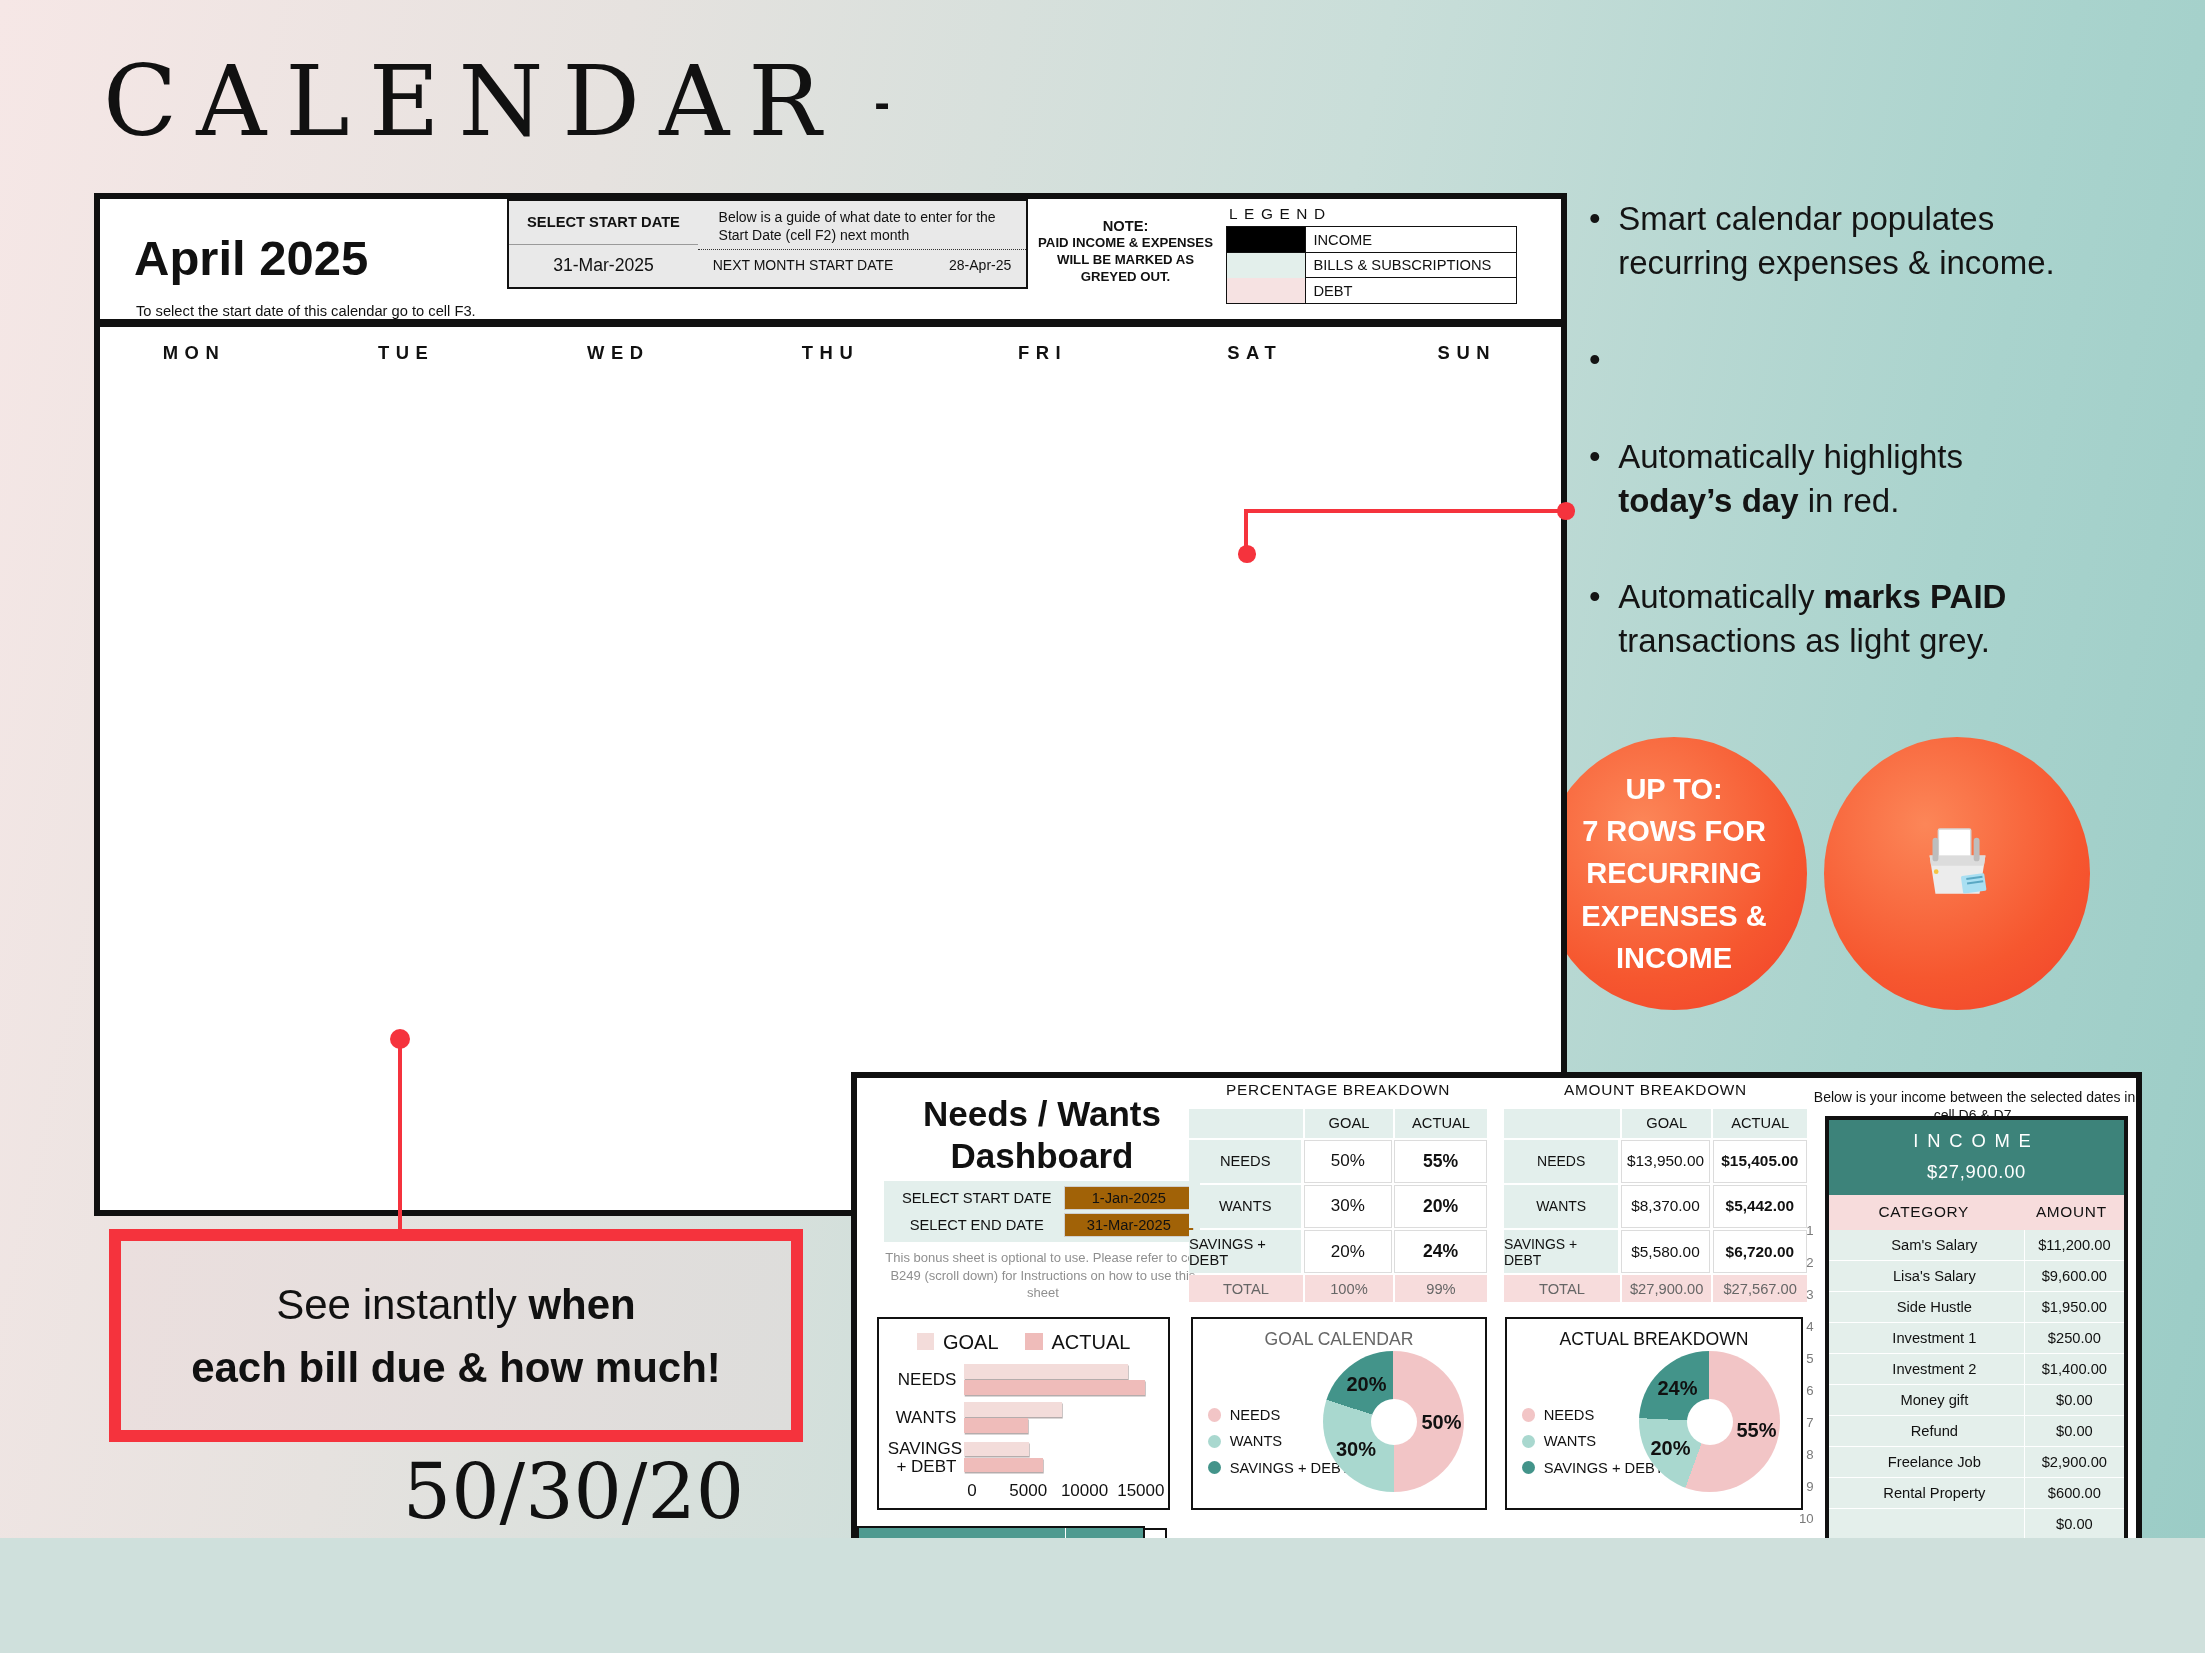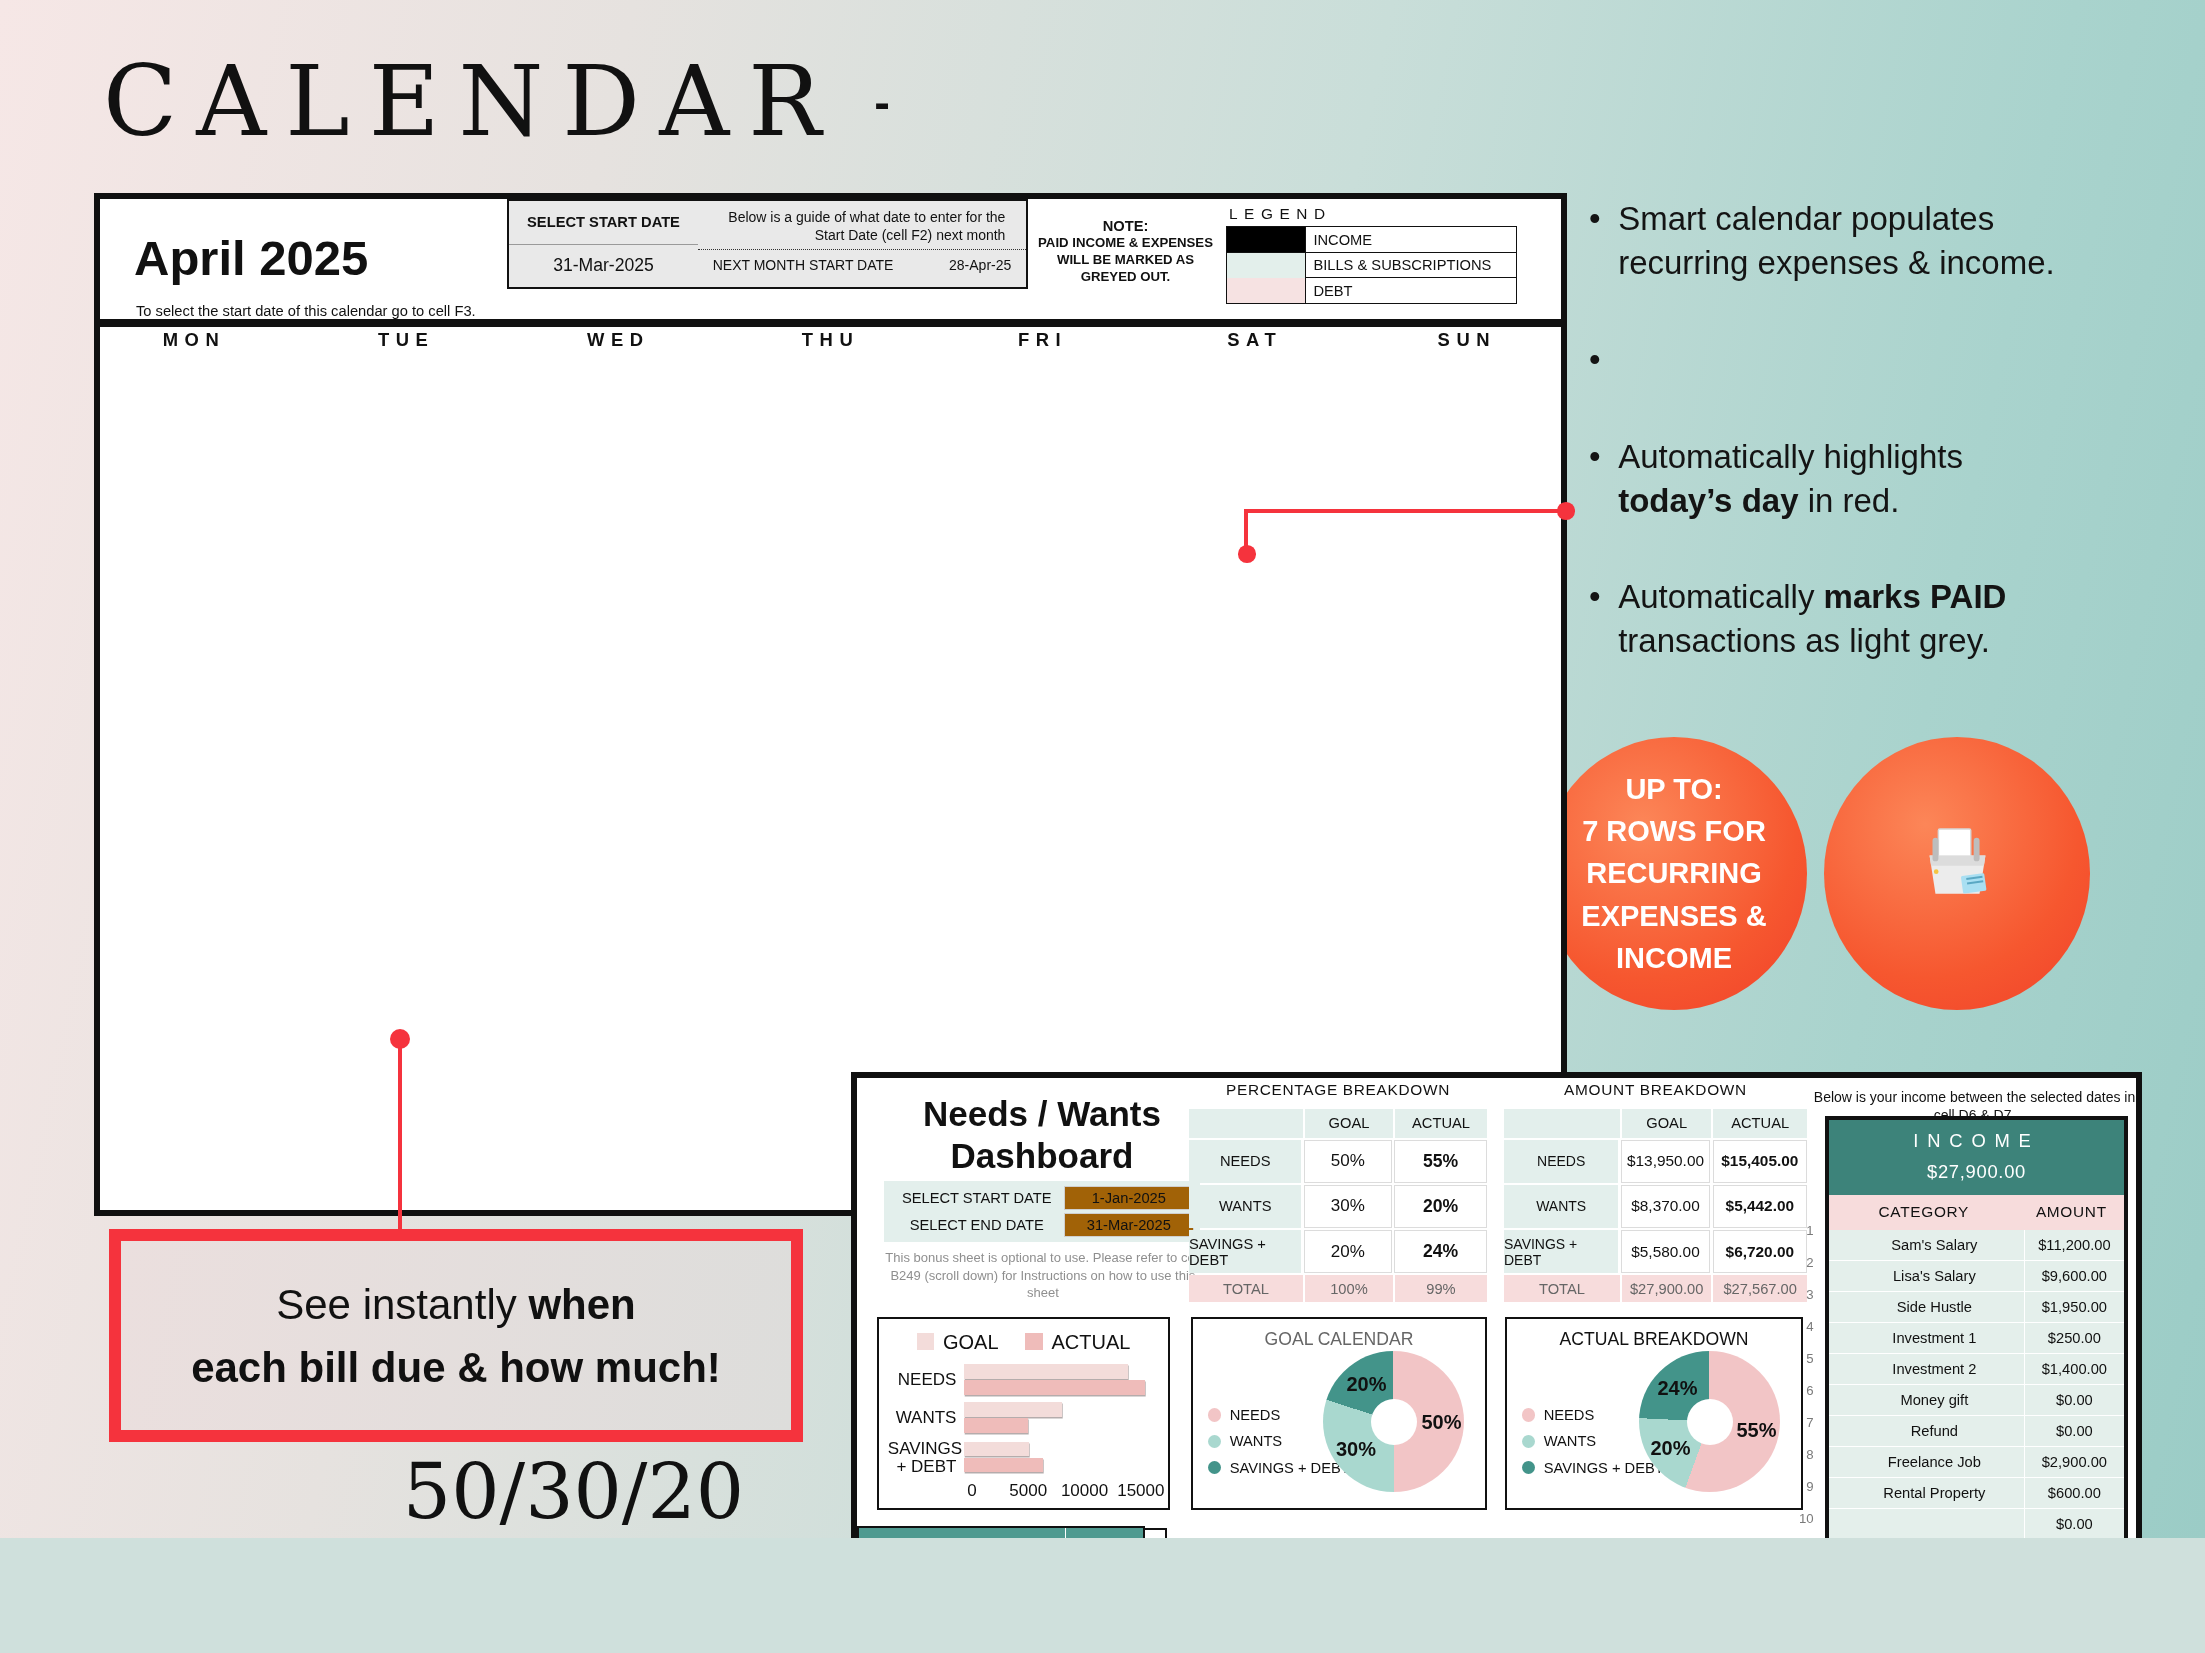--- a/index.html
+++ b/index.html
@@ -15,32 +15,32 @@
   .hero-dash { font-size:47px; font-weight:800; }
   .hero-sub { font-size:43px; font-weight:800; letter-spacing:0.4px; }
   
   .cal { position:absolute; left:94px; top:193px; width:1473px; height:1023px; background:#fff; border:6.6px solid #101010; z-index:2; }
   .cal-month { position:absolute; left:34px; top:31px; font-size:49px; font-weight:700; }
   .cal-hint { position:absolute; left:36px; top:104px; font-size:14.7px; }
   .sel-box { position:absolute; left:407px; top:0; width:193px; height:90px; background:#e9e9e9; border:2.2px solid #111; display:flex; flex-direction:column; }
   .sel-label { flex:1; display:flex; align-items:center; justify-content:center; font-size:14.7px; font-weight:600; border-bottom:0.7px solid #9a9a9a; }
   .sel-value { flex:1; display:flex; align-items:center; justify-content:center; font-size:17.6px; }
   .guide-box { position:absolute; left:598px; top:0; width:330px; height:90px; background:#e9e9e9; border:2.2px solid #111; border-left:none; }
-  .guide-text { font-size:14px; line-height:1.3; text-align:right; padding:6.6px 20.6px 0; }
+  .guide-text { font-size:14px; line-height:1.3; text-align:left; padding:6.6px 20.6px 0; }
   .guide-row { display:flex; justify-content:space-between; border-top:1.5px dotted #333; margin-top:5.1px; padding:6.6px 14.7px 0; font-size:14px; }
   .note-box { position:absolute; left:932px; top:19px; width:187px; text-align:center; }
   .note-title { font-size:14.7px; font-weight:800; }
   .note-text { font-size:13.2px; font-weight:600; line-height:1.3; }
   .legend { position:absolute; left:1126px; top:5.9px; width:291px; }
   .legend-title { font-size:15.4px; letter-spacing:6.6px; margin:0 0 5.1px 2.9px; }
   .legend-row { display:flex; height:27px; border:1.5px solid #111; margin-top:-1.5px; background:#fff; }
   .legend-swatch { width:79px; border-right:1.5px solid #111; }
   .legend-label { flex:1; display:flex; align-items:center; padding-left:7.4px; font-size:14.7px; }
   .cal-rule { position:absolute; left:0; top:120px; width:100%; height:8px; background:#111; }
-  .day-names { position:absolute; left:0; top:130px; width:100%; display:flex;gap:24px; }
+  .day-names { position:absolute; left:0; top:143px; width:100%; display:flex;gap:24px; }
   .day-name { flex:1; text-align:center; font-size:18.4px; font-weight:700; letter-spacing:6.6px; }
   .weeks { position:absolute; left:0; top:163px; width:100%; }
   .week { display:flex; height:184px; }
   .week:nth-child(5) { height:115px; }
   
   .bullets { position:absolute; left:1589px; top:197px; width:625px; }
   .bullet { display:flex; gap:17.6px; margin-bottom:53px; font-size:33px; line-height:1.33; color:#141414; }
   .bullet b { font-weight:800; }
   .bullet-text { white-space:pre-line; }
   

